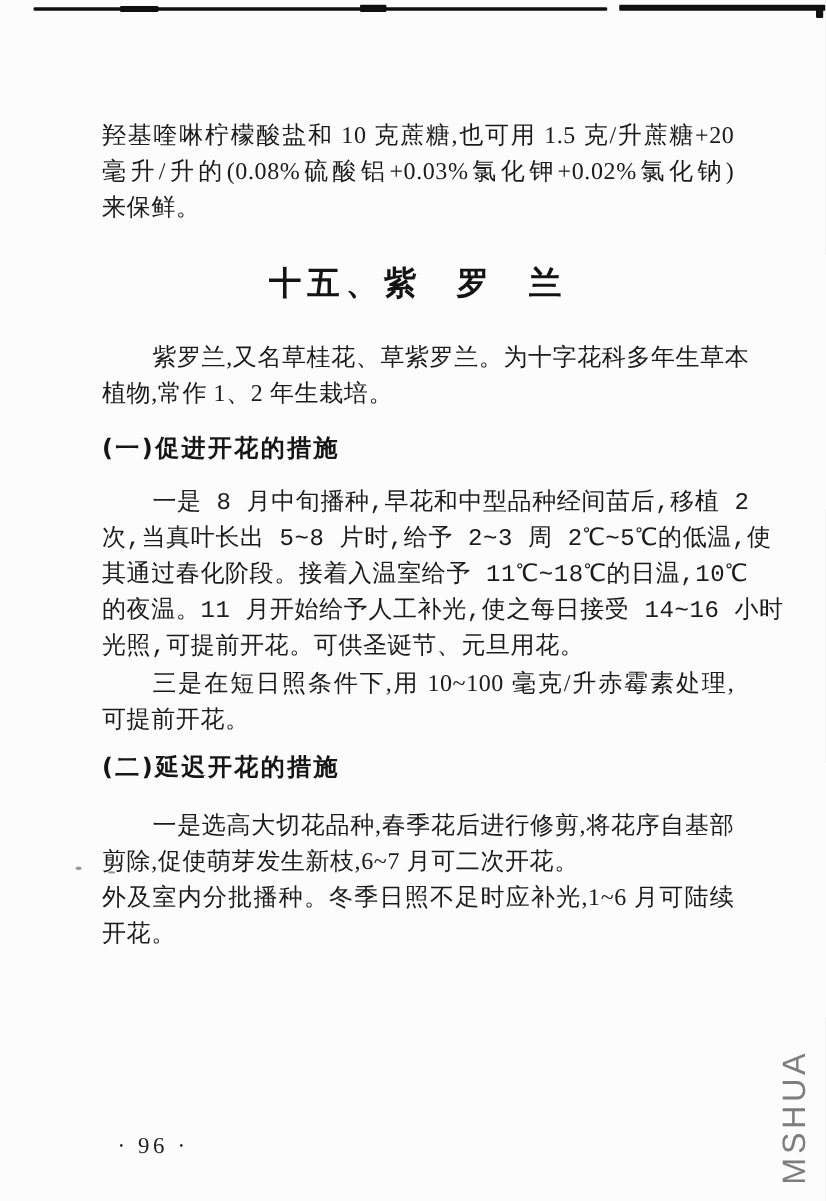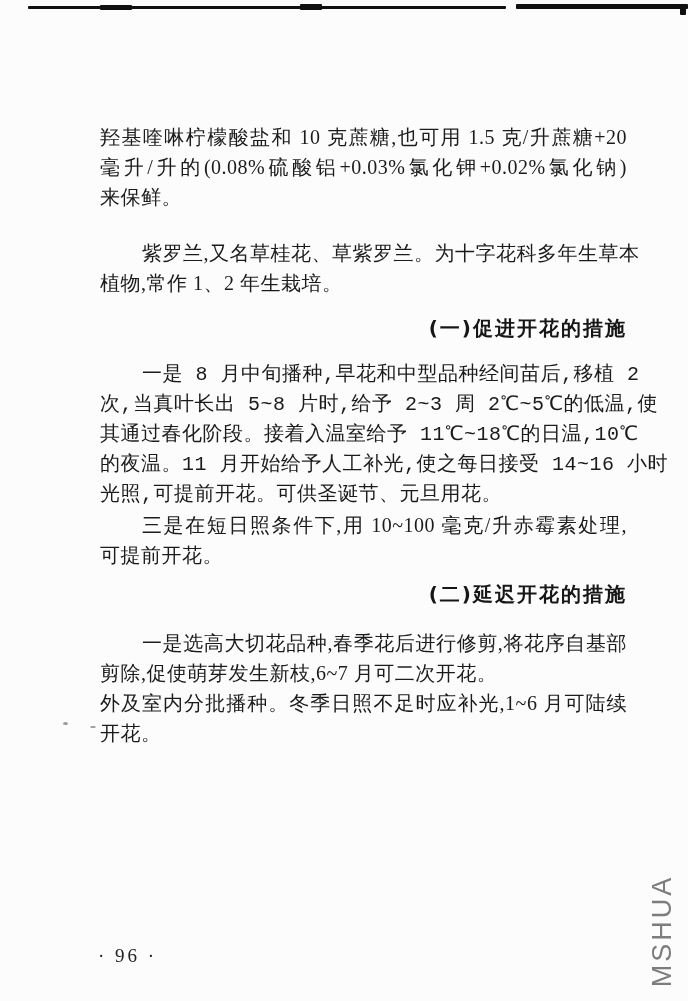--- a/index.html
+++ b/index.html
@@ -9,41 +9,41 @@
     background:#fcfcfc;
     overflow:hidden;
     font-family:"Liberation Serif","DejaVu Serif",serif;
     color:#1b1b1b;
   }
   
   .artifact { position:absolute; background:#101010; border-radius:1px; }
   .speck { position:absolute; background:#9a9a9a; border-radius:50%; }
 
   .text-col {
-    position:absolute; left:100px; top:98px; width:527px;margin-top:24px;
+    position:absolute; left:85px; top:98px; width:527px;
   }
   .para { margin:0; }
   .ln {
     font-size:20px; line-height:30px;
     text-align:justify; white-space:nowrap;
     letter-spacing:0.5px;
   }
   .ln.just { text-align-last:justify; }
   .ln.ind { text-indent:42px; }
 
   .chapter-title {
     margin-top:29px; height:40px; line-height:40px;
     text-align:center;
     font-family:"DejaVu Sans","Liberation Sans",sans-serif;
     font-weight:bold; font-size:27px; letter-spacing:5px;
     word-spacing:14px;
     color:#141414;
   }
   .section-heading {
-    line-height:30px; text-align:right;
+    line-height:30px; text-align:left;
     font-family:"DejaVu Sans","Liberation Sans",sans-serif;
     font-weight:bold; font-size:20px; letter-spacing:2px;
     color:#161616;
   }
   .h-promote { margin-top:15px; }
   .p-intro   { margin-top:26px; }
   .p-promote1{ margin-top:17px;font-family:Liberation Mono, monospace; }
   .p-promote2{ margin-top:5px; }
   .h-delay   { margin-top:9px; }
   .p-delay1  { margin-top:19px; }
@@ -76,20 +76,21 @@
   <div class="speck" style="left:90px; top:726px; width:6px; height:2px;"></div>
 
   <div class="text-col">
 
     <div class="para">
       <div class="ln just">羟基喹啉柠檬酸盐和 10 克蔗糖,也可用 1.5 克/升蔗糖+20</div>
       <div class="ln just">毫升/升的(0.08%硫酸铝+0.03%氯化钾+0.02%氯化钠)</div>
       <div class="ln">来保鲜。</div>
     </div>
 
+    <div class="chapter-title">十五、紫 罗 兰</div>
 
     <div class="para p-intro">
       <div class="ln just ind">紫罗兰,又名草桂花、草紫罗兰。为十字花科多年生草本</div>
       <div class="ln">植物,常作 1、2 年生栽培。</div>
     </div>
 
     <div class="section-heading h-promote">(一)促进开花的措施</div>
 
     <div class="para p-promote1">
       <div class="ln just ind">一是 8 月中旬播种,早花和中型品种经间苗后,移植 2</div>

